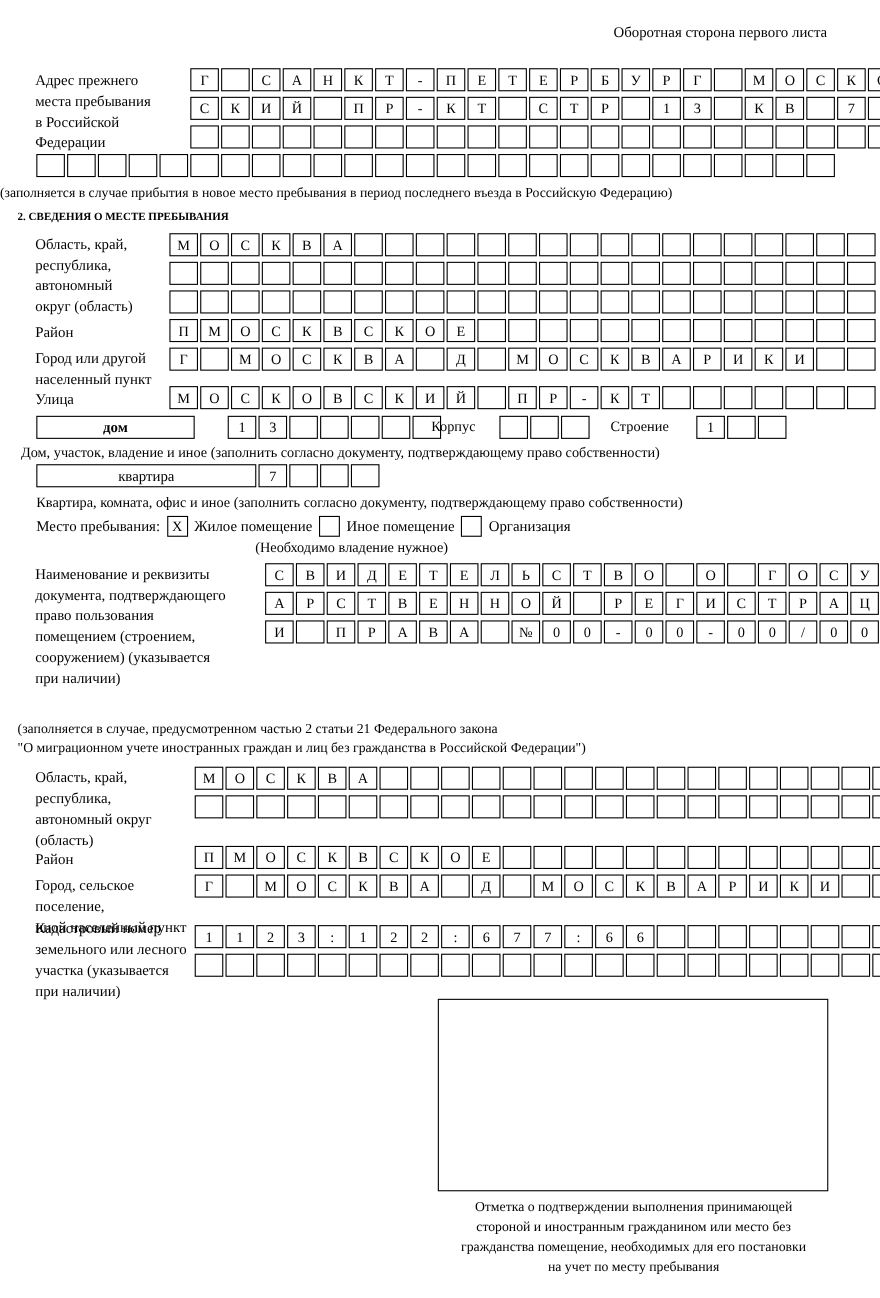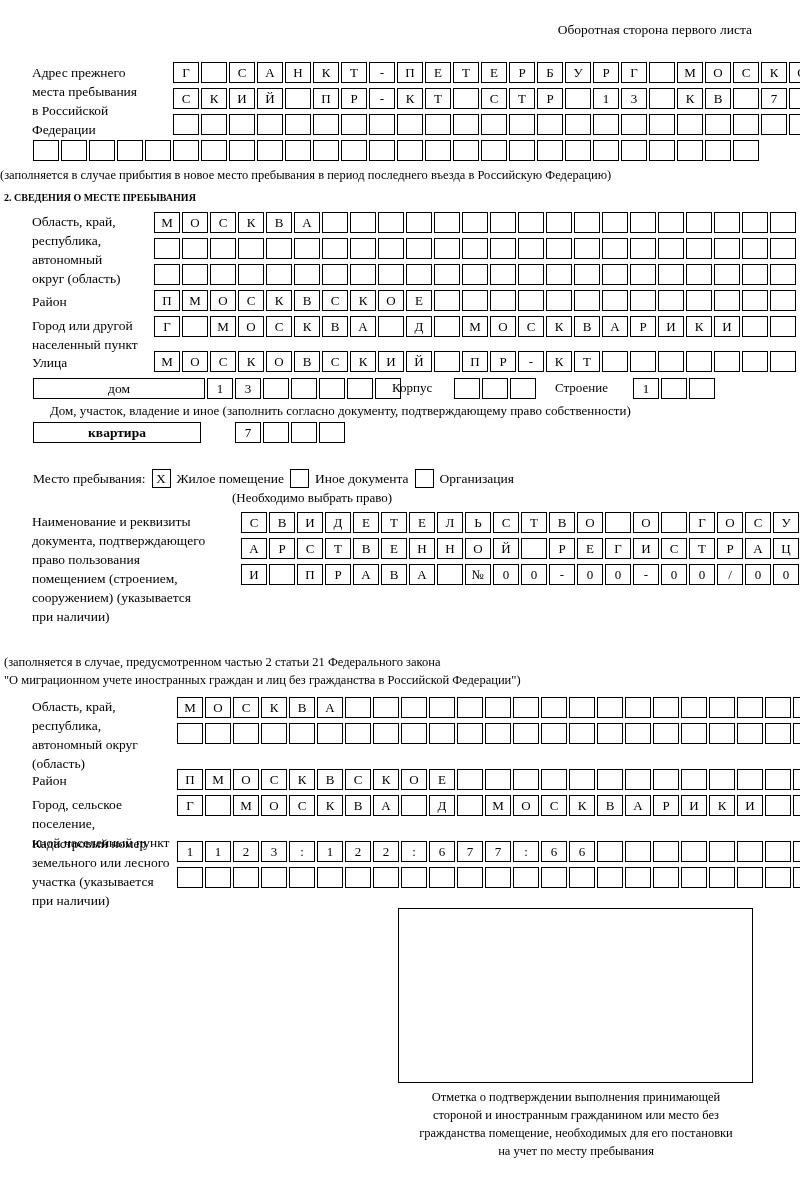--- a/index.html
+++ b/index.html
@@ -13,21 +13,21 @@
     position: relative;
     font-family: "Liberation Serif", serif;
     color: #000;
     font-size: 13px;
   }
   .page {
     position: relative;
     width: 800px;
     height: 1180px;
     box-sizing: border-box;
-    padding: 4px;
+    padding: 16px;
   }
   .hdr-right {
     position: absolute;
     right: 48px;
     top: 22px;
     font-size: 13.5px;
   }
   .lbl {
     font-size: 13.5px;
     line-height: 19px;
@@ -380,21 +380,21 @@
       <div class="cell">Т</div>
       <div class="cell blank"></div>
       <div class="cell blank"></div>
       <div class="cell blank"></div>
       <div class="cell blank"></div>
       <div class="cell blank"></div>
       <div class="cell blank"></div>
       <div class="cell blank"></div>
     </div>
 
-  <div class="boxlabel" style="left:33px; top:378px; width:172px;">дом</div>
+  <div class="boxlabel" style="left:33px; top:378px; width:144px;font-weight:bold;">дом</div>
   <div class="cells" style="left:207px; top:378px;">
       <div class="cell">1</div>
       <div class="cell">3</div>
       <div class="cell blank"></div>
       <div class="cell blank"></div>
       <div class="cell blank"></div>
       <div class="cell blank"></div>
       <div class="cell blank"></div>
     </div>
   <div class="plainline" style="left:392px; top:380px;">Корпус</div>
@@ -402,40 +402,41 @@
       <div class="cell blank"></div>
       <div class="cell blank"></div>
       <div class="cell blank"></div>
     </div>
   <div class="plainline" style="left:555px; top:380px;">Строение</div>
   <div class="cells" style="left:633px; top:378px;">
       <div class="cell">1</div>
       <div class="cell blank"></div>
       <div class="cell blank"></div>
     </div>
-  <div class="plainline" style="left:50px; top:403px;">Дом, участок, владение и иное (заполнить согласно документу, подтверждающему право собственности)</div>
-
-  <div class="boxlabel" style="left:33px; top:422px; width:168px;font-weight:bold;">квартира</div>
+  <div class="plainline" style="left:19px; top:403px;">Дом, участок, владение и иное (заполнить согласно документу, подтверждающему право собственности)</div>
+
+  <div class="boxlabel" style="left:33px; top:422px; width:200px;">квартира</div>
   <div class="cells" style="left:235px; top:422px;">
       <div class="cell">7</div>
       <div class="cell blank"></div>
       <div class="cell blank"></div>
       <div class="cell blank"></div>
     </div>
+  <div class="plainline" style="left:33px; top:449px;">Квартира, комната, офис и иное (заполнить согласно документу, подтверждающему право собственности)</div>
 
   <div class="inline-row" style="left:33px; top:469px;">
     <span>Место пребывания:</span>
     <span class="chk">X</span>
     <span>Жилое помещение</span>
     <span class="chk"></span>
-    <span>Иное документа</span>
+    <span>Иное помещение</span>
     <span class="chk"></span>
     <span>Организация</span>
   </div>
-  <div class="plainline" style="left:232px; top:490px;">(Необходимо выбрать право)</div>
+  <div class="plainline" style="left:232px; top:490px;">(Необходимо владение нужное)</div>
 
   <div class="lbl abs" style="left:32px; top:512px; width:205px;">Наименование и реквизиты
 документа, подтверждающего
 право пользования
 помещением (строением,
 сооружением) (указывается
 при наличии)</div>
   <div class="cells" style="left:241px; top:512px;">
       <div class="cell">С</div>
       <div class="cell">В</div>

